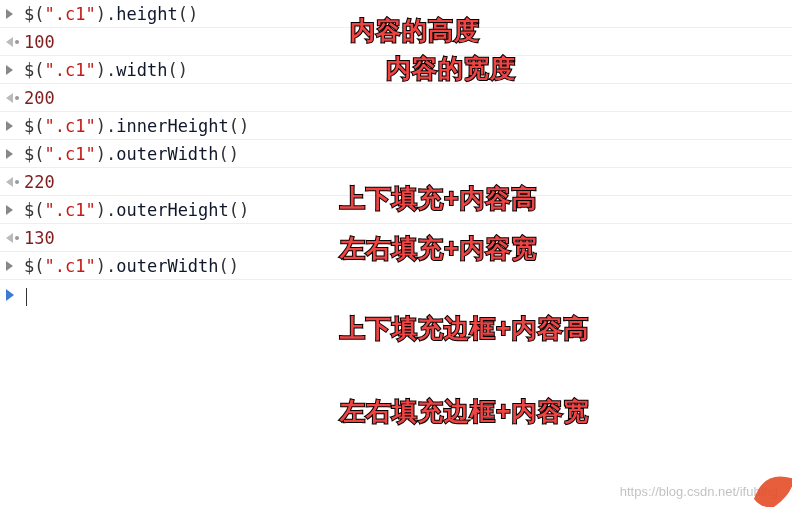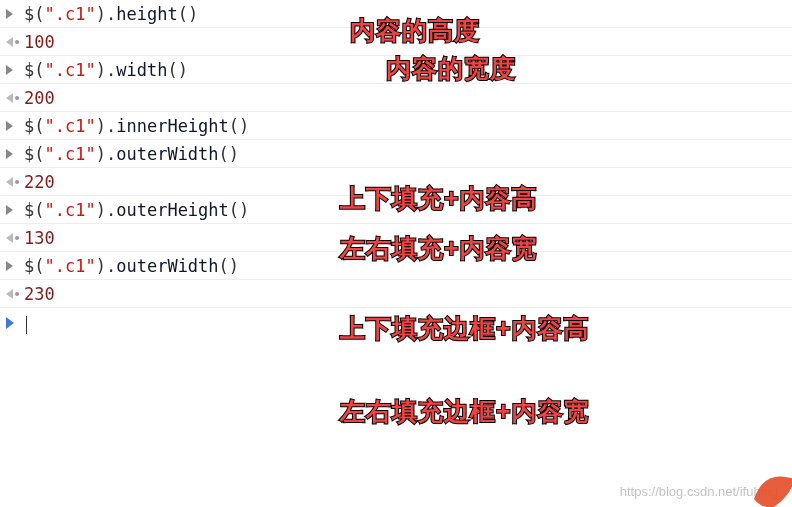--- a/index.html
+++ b/index.html
@@ -177,24 +177,20 @@
     <span class="code-content"><span class="dollar">$</span><span class="paren">(</span><span class="string">"<span>.c1</span>"</span><span class="paren">)</span><span class="dot-op">.</span><span class="method">outerHeight</span><span class="paren">()</span></span>
   </div>
   <div class="console-row output-row">
     <span class="dot"></span>
     <span class="output-num">130</span>
   </div>
 
   <div class="console-row input-row">
     <span class="code-content"><span class="dollar">$</span><span class="paren">(</span><span class="string">"<span>.c1</span>"</span><span class="paren">)</span><span class="dot-op">.</span><span class="method">outerWidth</span><span class="paren">()</span></span>
   </div>
-  <div class="console-row output-row">
-    <span class="dot"></span>
-    <span class="output-num">230</span>
-  </div>
 
   <div class="prompt-row">
     <span class="cursor-mark"></span>
   </div>
 
 </div>
 
 <div class="annotations">
   <div class="annotation" style="top:14px;left:350px;">内容的高度</div>
   <div class="annotation" style="top:52px;left:350px;margin-left:36px;">内容的宽度</div>

